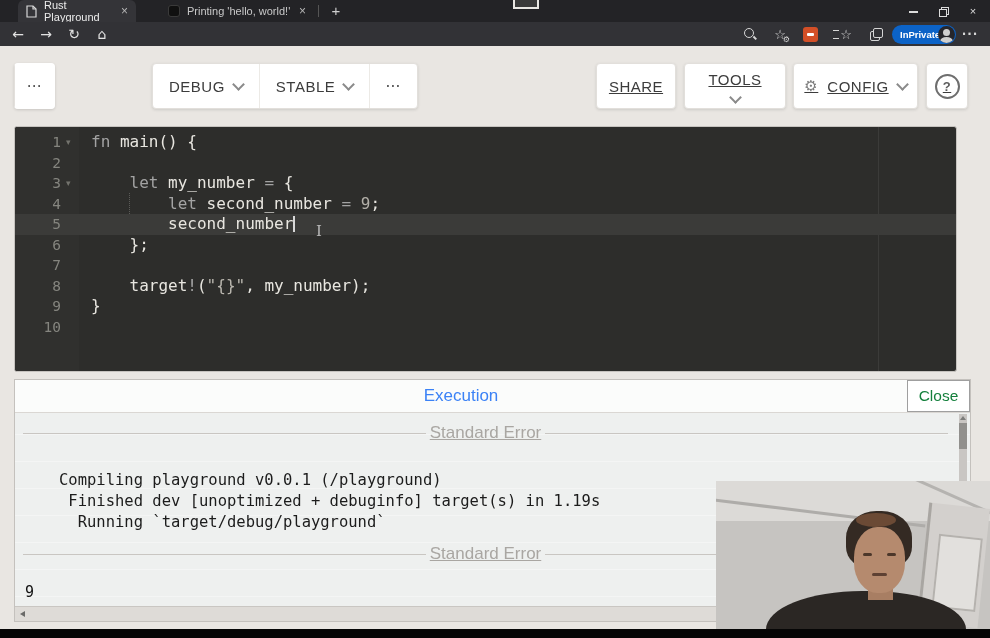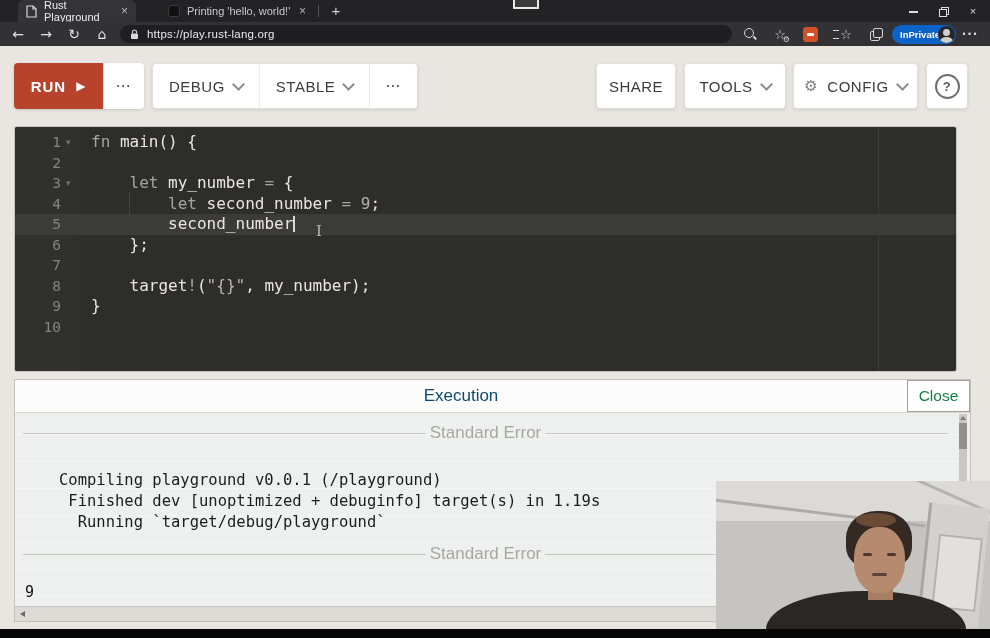--- a/index.html
+++ b/index.html
@@ -64,21 +64,21 @@
           gap:10px;font-size:15px;font-weight:bold;letter-spacing:1px;}
   .runbtn .play{font-family:"DejaVu Sans",sans-serif;font-size:12px;font-weight:normal;}
   .runmore{width:40px;background:#fff;border-left:1px solid #e3e0dc;display:flex;align-items:center;justify-content:center;}
   .wgroup{position:absolute;top:17px;height:46px;display:flex;background:#fff;border-radius:4px;
           box-shadow:0 1px 3px rgba(0,0,0,.12);border:1px solid #e2dfdb;box-sizing:border-box;}
   .wcell{display:flex;align-items:center;justify-content:center;gap:9px;color:#3c3c3c;font-size:15px;
          letter-spacing:.5px;border-left:1px solid #eceae6;padding:0 16px;}
   .wcell:first-child{border-left:none;}
   .wbtn{position:absolute;top:17px;height:46px;background:#fff;border:1px solid #e2dfdb;border-radius:4px;
         box-sizing:border-box;box-shadow:0 1px 3px rgba(0,0,0,.12);display:flex;align-items:center;
-        justify-content:center;gap:9px;color:#3c3c3c;font-size:15px;letter-spacing:.5px;}
+        justify-content:center;gap:9px;color:#3c3c3c;font-size:15px;letter-spacing:.5px;text-decoration:underline;}
   .chev{width:7px;height:7px;border-right:2px solid #8a8a8a;border-bottom:2px solid #8a8a8a;
         transform:rotate(45deg);margin-top:-4px;}
   .gear{color:#7d7d7d;font-family:"DejaVu Sans",sans-serif;font-size:15px;}
   .qcircle{width:21px;height:21px;border:2px solid #6e6e6e;border-radius:50%;color:#5c5c5c;
            font-size:13px;display:flex;align-items:center;justify-content:center;font-weight:bold;}
 
   
   .editor{position:absolute;left:14px;top:80px;width:943px;height:246px;background:#2d2d2b;
           border:1px solid #c6c3bf;border-radius:3px;box-sizing:border-box;overflow:hidden;}
   .gutterbg{position:absolute;left:0;top:0;width:64px;height:100%;background:#30302e;}
@@ -98,26 +98,26 @@
   .ibeam{position:absolute;left:301px;top:95px;color:#b9b9b9;font-family:"DejaVu Serif",serif;
          font-size:15px;}
   .indentguide{position:absolute;left:114px;top:66px;width:1px;height:41px;border-left:1px dotted #5b5b58;}
 
   
   .panel{position:absolute;left:14px;top:333px;width:957px;height:243px;background:#eef0ef;
          border:1px solid #c4c1bd;box-sizing:border-box;
          background-image:repeating-linear-gradient(180deg,rgba(255,255,255,.35) 0 1px,rgba(0,0,0,0) 1px 27px);}
   .phead{position:absolute;left:0;top:0;width:100%;height:32px;background:#fbfcfb;
          border-bottom:1px solid #dad7d3;display:flex;align-items:center;}
-  .ptitle{flex:1;text-align:center;font-size:17px;color:#0c4a6e;}
+  .ptitle{flex:1;text-align:center;font-size:17px;color:#3b82f6;}
   .pclose{width:63px;height:32px;background:#fff;border:1px solid #9f9f9f;box-sizing:border-box;
           display:flex;align-items:center;justify-content:center;font-size:15.5px;color:#15803d;}
   .sechead{position:absolute;left:8px;right:22px;display:flex;align-items:center;color:#a9a6a2;font-size:17px;}
   .sechead .ln{flex:1;height:1px;background:#c9c6c2;}
-  .sechead .t{margin:0 4px;white-space:nowrap;}
+  .sechead .t{margin:0 4px;white-space:nowrap;text-decoration:underline;}
   .console{position:absolute;left:32px;font-family:"DejaVu Sans Mono",monospace;font-size:15.5px;
            color:#1c1c1c;line-height:21px;white-space:pre;margin:12px;}
   .stdout-line{position:absolute;left:10px;font-family:"DejaVu Sans Mono",monospace;font-size:15px;color:#111;}
   .vsb{position:absolute;right:3px;top:34px;width:8px;height:192px;background:#c9c6c3;}
   .vsb .arrow{position:absolute;left:1px;top:2px;width:0;height:0;border-left:3px solid transparent;
               border-right:3px solid transparent;border-bottom:4px solid #7c7c7a;}
   .vsb .thumb{position:absolute;left:0;top:9px;width:8px;height:26px;background:#91908d;}
   .hsb{position:absolute;left:0;bottom:0;width:100%;height:14px;background:#dedbd7;border-top:1px solid #c9c6c2;}
   .hsb .arrow{position:absolute;left:5px;top:4px;width:0;height:0;border-top:3.5px solid transparent;
               border-bottom:3.5px solid transparent;border-right:5px solid #6a6a68;}
@@ -173,27 +173,20 @@
       <span class="wc"><span class="wc-restore"><i class="f"></i><i class="b"></i></span></span>
       <span class="wc">×</span>
     </div>
   </div>
 
   <div class="navbar">
     <span class="navico" style="left:6px;">←</span>
     <span class="navico" style="left:34px;">→</span>
     <span class="navico" style="left:62px;">↻</span>
     <span class="navico" style="left:90px;">⌂</span>
-    <div class="urlpill">
-      <svg width="9" height="11" viewBox="0 0 9 11">
-        <rect x="1" y="4.5" width="7" height="5.5" rx="1" fill="#d8d8d8"></rect>
-        <path d="M2.5 4.5 v-1.5 a2 2 0 0 1 4 0 v1.5" fill="none" stroke="#d8d8d8" stroke-width="1.2"></path>
-      </svg>
-      <span class="urltext">https://play.rust-lang.org</span>
-    </div>
     <span class="navico" style="left:738px;">
       <span class="mag">
           <i></i>
           <b></b>
         </span>
     </span>
     <span class="navico" style="left:768px;">
       <span class="star"><span>☆</span><span class="mini">⚙</span></span>
     </span>
     <span class="navico" style="left:798px;">
@@ -216,24 +209,20 @@
         </span>
     </div>
     <span class="navico" style="left:958px;">
         <span class="dots">···</span>
       </span>
   </div>
 
   <div class="page">
 
     <div class="rungroup">
-      <div class="runbtn">
-        <span>RUN</span>
-        <span class="play">▶</span>
-      </div>
       <div class="runmore">
         <span class="dots" style="color:#555;">···</span>
       </div>
     </div>
 
     <div class="wgroup" style="left:152px;">
       <div class="wcell">
         <span>DEBUG</span>
         <span class="chev"></span>
       </div>
@@ -242,21 +231,21 @@
         <span class="chev"></span>
       </div>
       <div class="wcell">
         <span class="dots" style="color:#555;">···</span>
       </div>
     </div>
 
     <div class="wbtn" style="left:596px;width:80px;">
       <span>SHARE</span>
     </div>
-    <div class="wbtn" style="left:684px;width:102px;">
+    <div class="wbtn" style="left:684px;width:102px;flex-direction:column;">
       <span>TOOLS</span>
       <span class="chev"></span>
     </div>
     <div class="wbtn" style="left:793px;width:125px;">
       <span class="gear">⚙</span>
       <span>CONFIG</span>
       <span class="chev"></span>
     </div>
     <div class="wbtn" style="left:926px;width:42px;">
       <span class="qcircle">?</span>

